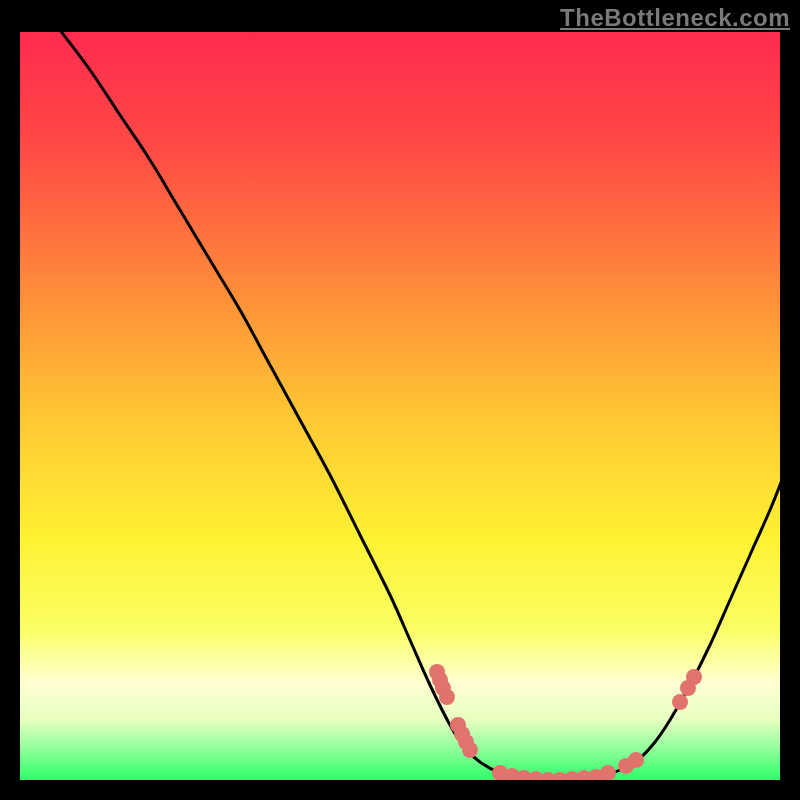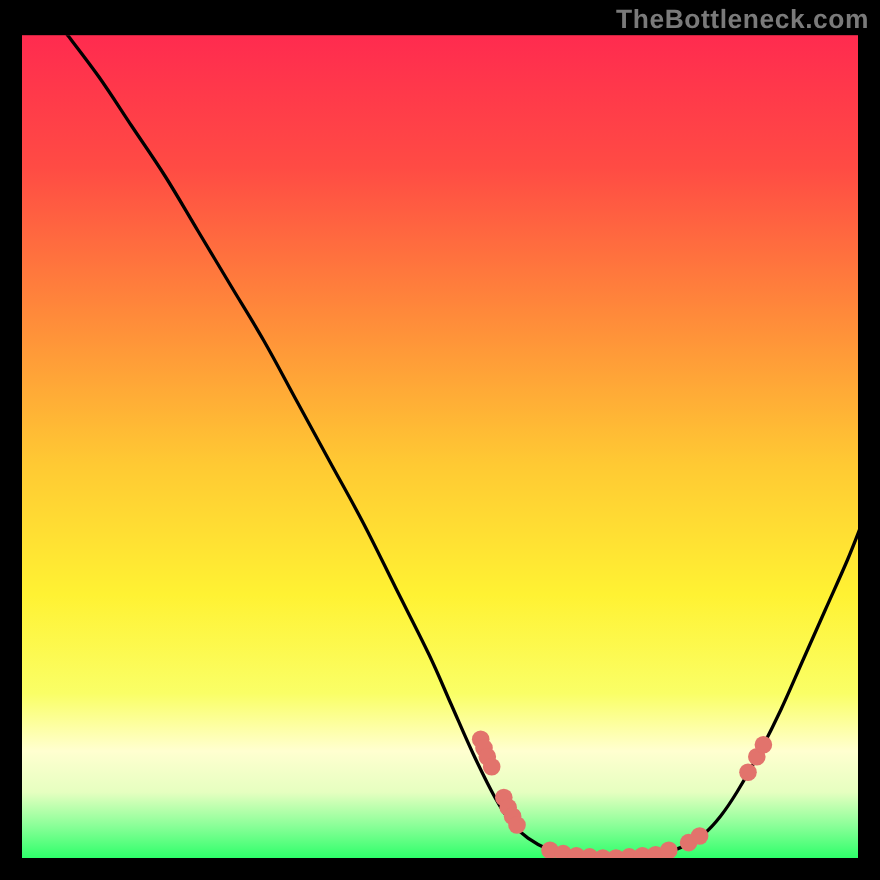--- a/index.html
+++ b/index.html
@@ -18,20 +18,21 @@
   .watermark {
     position: absolute;
     top: 4px;
     right: 10px;
     font-family: Arial, Helvetica, sans-serif;
     font-size: 24px;
     font-weight: bold;
     color: #7a7a7a;
     z-index: 50;
     letter-spacing: 0.5px;
+    text-decoration: underline;
   }
   svg.plot {
     position: absolute;
     left: 0;
     top: 0;
     width: 800px;
     height: 800px;
   }
   .curve {
     fill: none;

